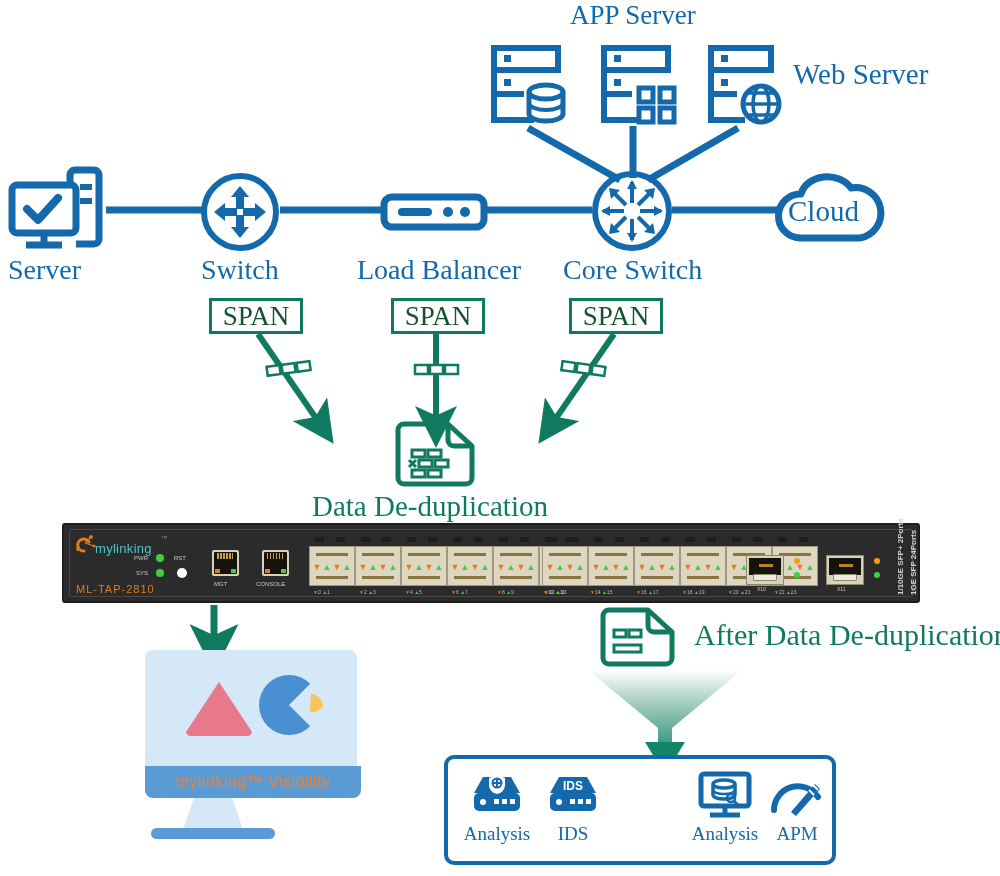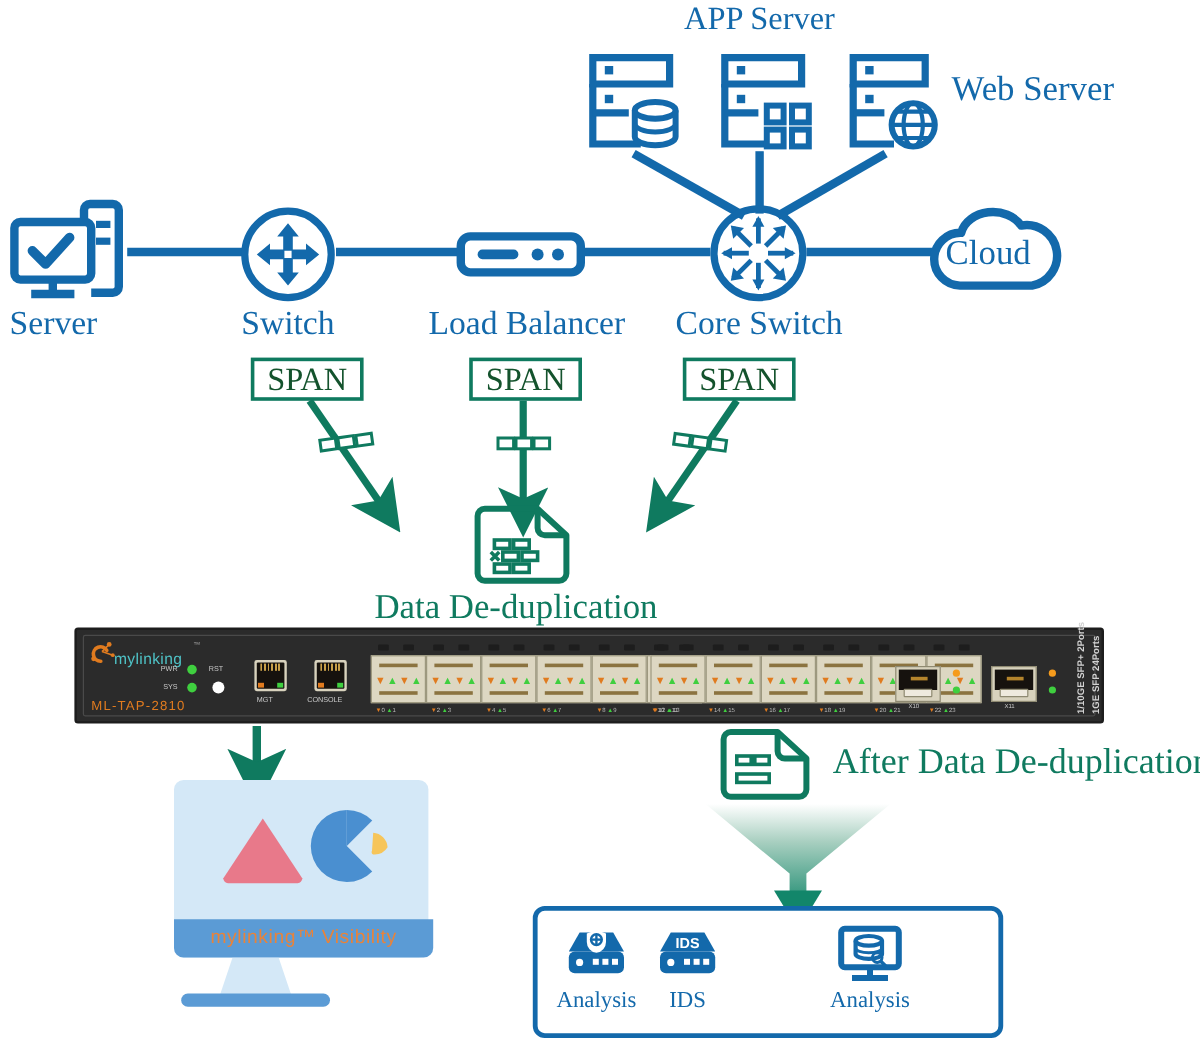--- a/index.html
+++ b/index.html
@@ -729,16 +729,27 @@
           <ellipse cx="27" cy="14" rx="11" ry="4" fill="none" stroke="#1369ab" stroke-width="3.5"></ellipse>
           <path d="M16 14 V25 a11 4 0 0 0 22 0 V14" fill="none" stroke="#1369ab" stroke-width="3.5"></path>
           <path d="M16 20 a11 4 0 0 0 22 0" fill="none" stroke="#1369ab" stroke-width="2.5"></path>
           <circle cx="34" cy="28" r="4" fill="none" stroke="#1369ab" stroke-width="2.5"></circle>
           <line x1="37" y1="31" x2="41" y2="35" stroke="#1369ab" stroke-width="3"></line>
         </svg>
       </div>
       <div class="tlabel">Analysis</div>
     </div>
 
+    <div class="tool" style="left:312px;">
+      <div class="ticon">
+        <svg width="56" height="46" viewBox="0 0 56 46">
+          <path d="M5 38 a24 24 0 0 1 44 -13" fill="none" stroke="#1369ab" stroke-width="6" stroke-linecap="round"></path>
+          <path d="M22 40 L46 12 l5 5 L27 44 Z" fill="#1369ab"></path>
+          <line x1="44" y1="13" x2="49" y2="18" stroke="#ffffff" stroke-width="2"></line>
+          <line x1="40" y1="18" x2="45" y2="23" stroke="#ffffff" stroke-width="2"></line>
+        </svg>
+      </div>
+      <div class="tlabel">APM</div>
+    </div>
 
   </div>
 
 </div>
 
 </body></html>

